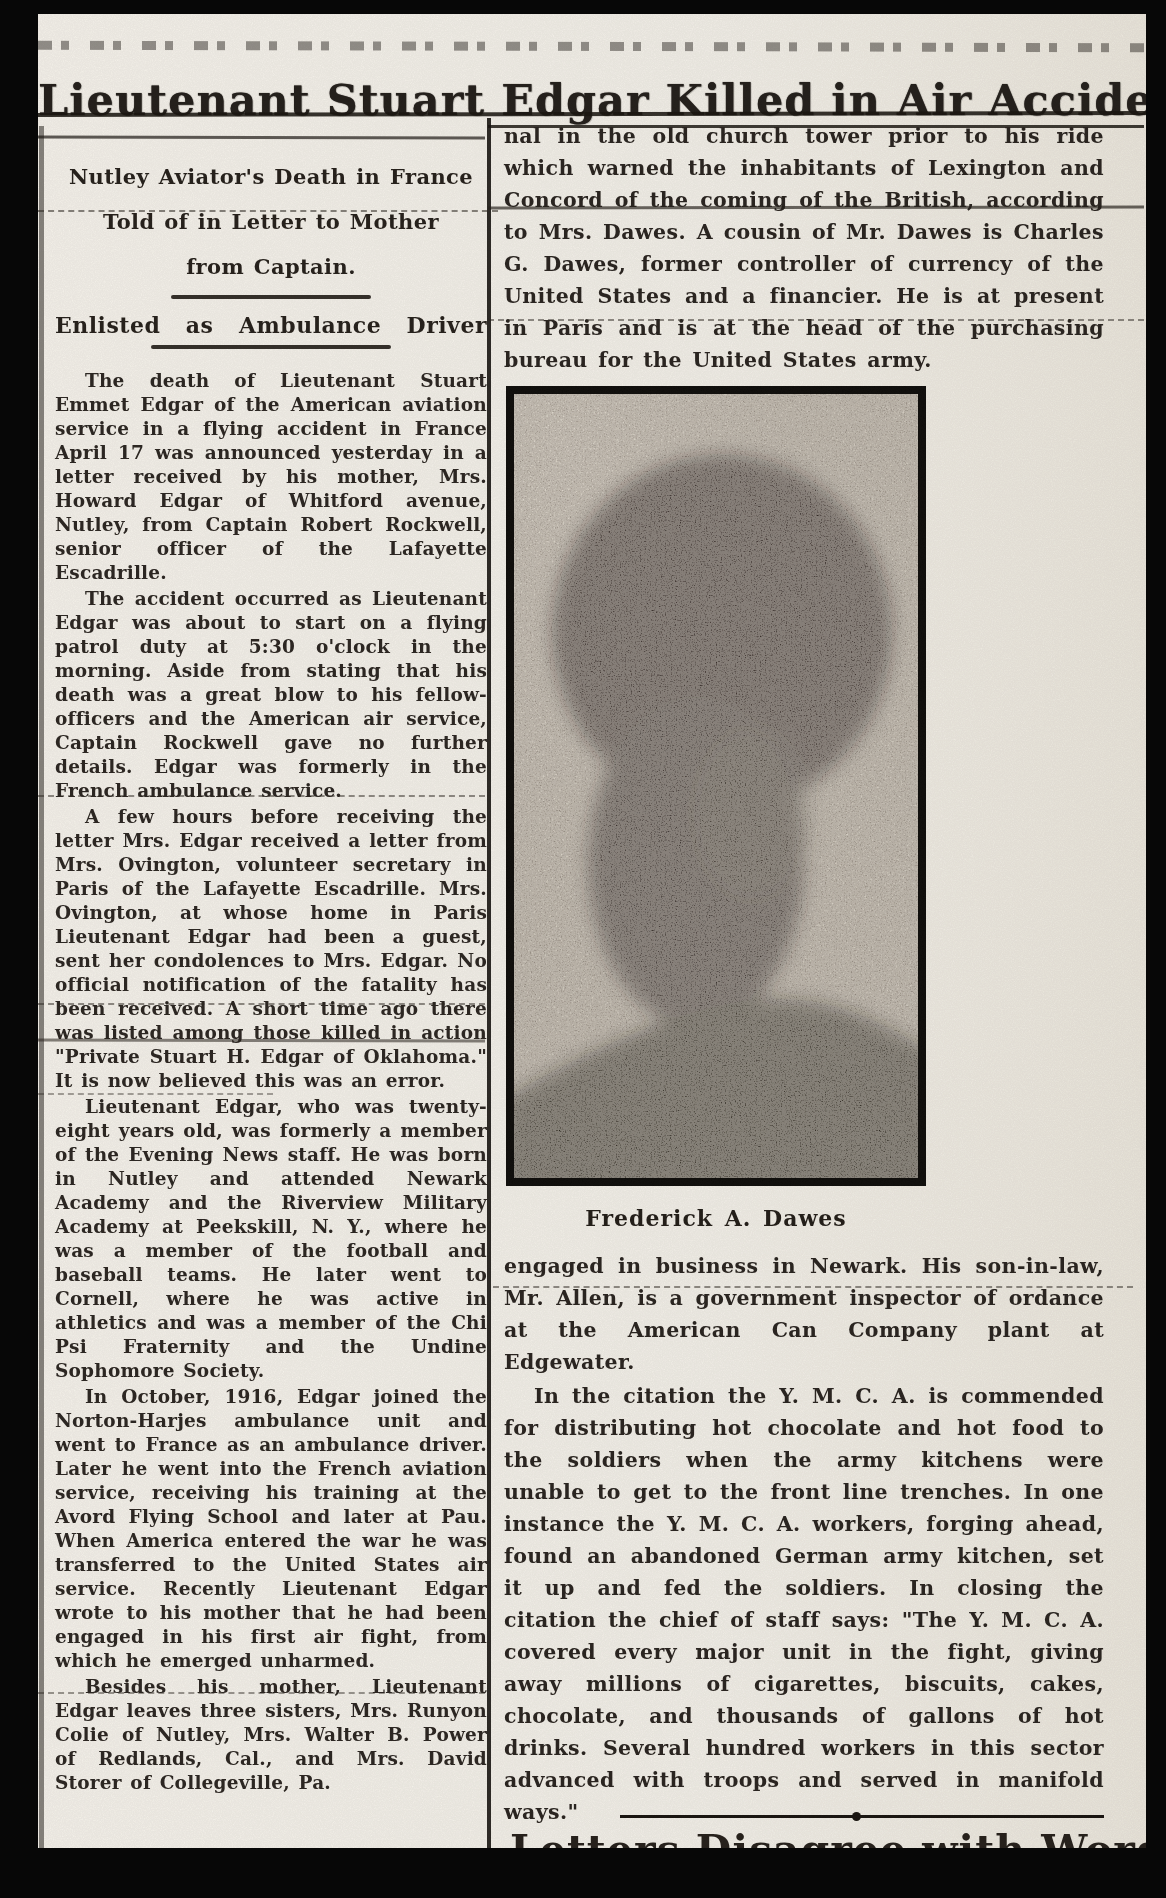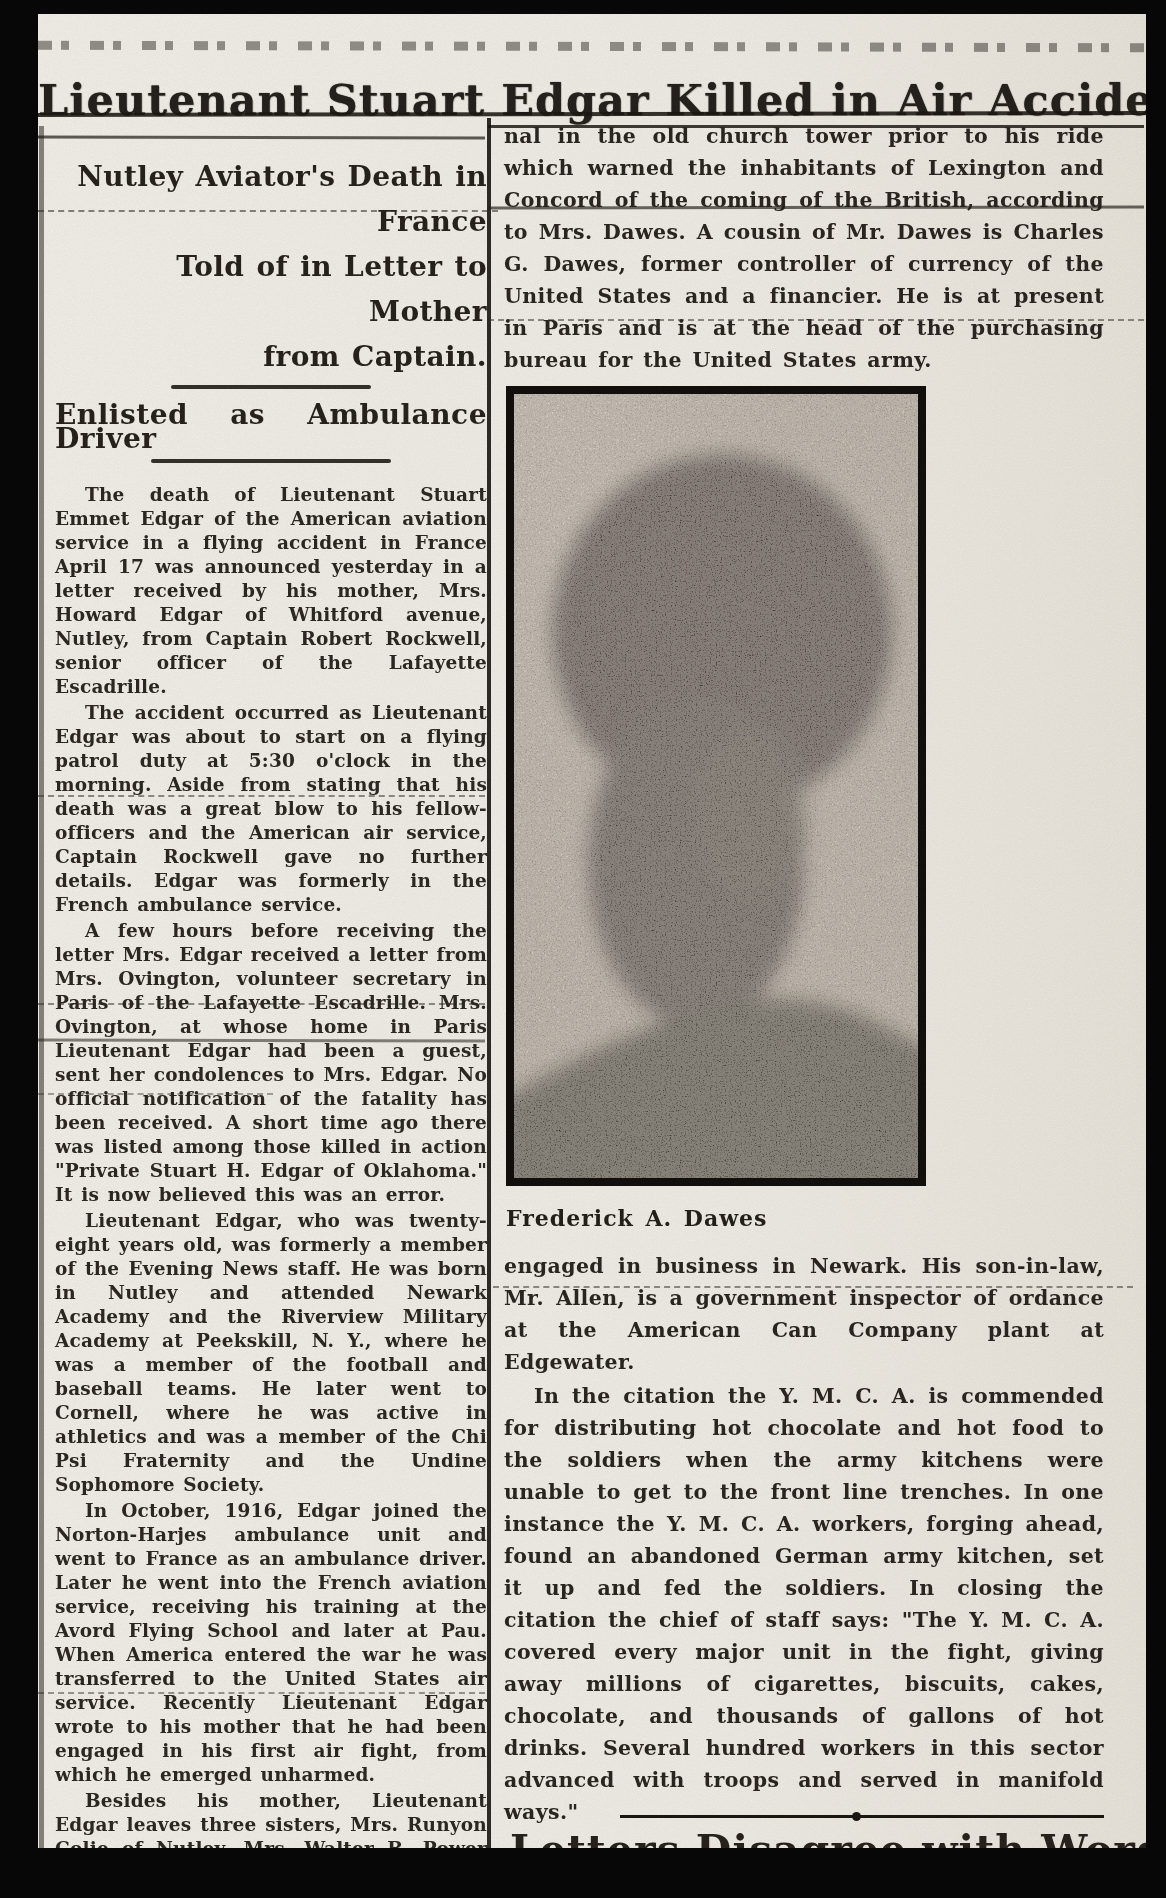--- a/index.html
+++ b/index.html
@@ -51,36 +51,36 @@
   }
   .col-right{
     position:absolute;left:466px;top:106px;width:600px;
     font-size:20.5px;line-height:32px;font-weight:bold;
     letter-spacing:.4px;word-spacing:3px;
     text-align:justify;color:#28231f;
   }
   .col-left p,.col-right p{margin:0 0 2px 0;text-indent:30px;}
   p.no-indent{text-indent:0;}
   .subhead-primary{
-    font-size:28px;line-height:45px;font-weight:bold;
-    text-align:right;text-indent:0;letter-spacing:.4px;word-spacing:2px;
+    font-size:21px;line-height:45px;font-weight:bold;
+    text-align:center;text-indent:0;letter-spacing:.4px;word-spacing:2px;
     margin:12px 0 6px 0;white-space:pre-line;color:#241f1a;
   }
   .short-rule{height:4px;background:#1d1813;width:200px;margin:4px auto 14px auto;border-radius:2px;opacity:.9;}
   .short-rule.r2{width:240px;margin-top:8px;margin-bottom:20px;}
   .subhead-secondary{
-    font-size:28px;font-weight:bold;letter-spacing:.5px;
+    font-size:22px;font-weight:bold;letter-spacing:.5px;
     text-align:justify;text-align-last:justify;text-indent:0;
     margin:6px 0 0 0;color:#241f1a;
   }
   
   .photo-figure{margin:10px 0 0 2px;width:420px;border:8px solid #0d0c0a;background:#d3ccbf;}
   .photo-figure svg{display:block;}
   .photo-caption{
-    width:420px;text-align:left;
+    width:420px;text-align:center;
     font-size:22px;font-weight:bold;letter-spacing:1px;
     margin:16px 0 16px 2px;color:#211c17;
   }
   .right-divider{position:absolute;top:1798px;left:582px;width:484px;height:9px;pointer-events:none;}
   .right-divider .line{position:absolute;top:3px;left:0;width:100%;height:3px;background:#17130e;}
   .right-divider .dot{position:absolute;top:0;left:48%;width:9px;height:9px;border-radius:50%;background:#17130e;}
   .partial-headline{
     position:absolute;top:1812px;left:472px;width:630px;
     font-size:41px;font-weight:bold;letter-spacing:1px;color:#241f1a;
     white-space:nowrap;

